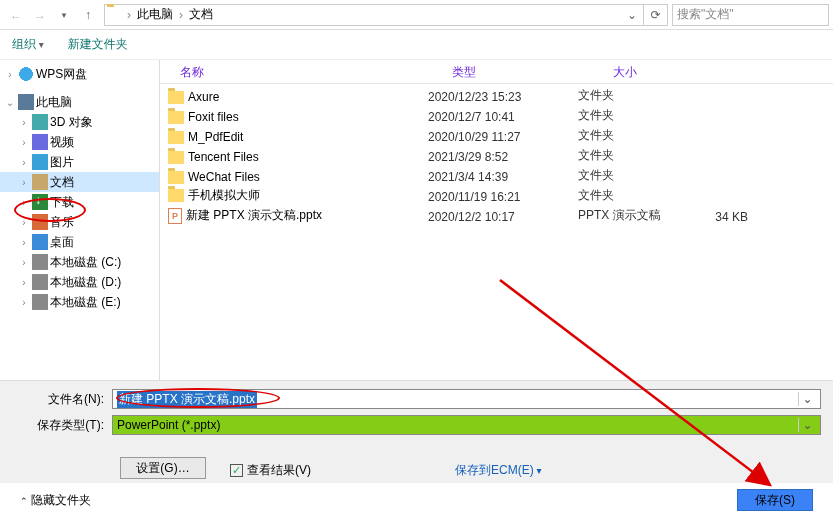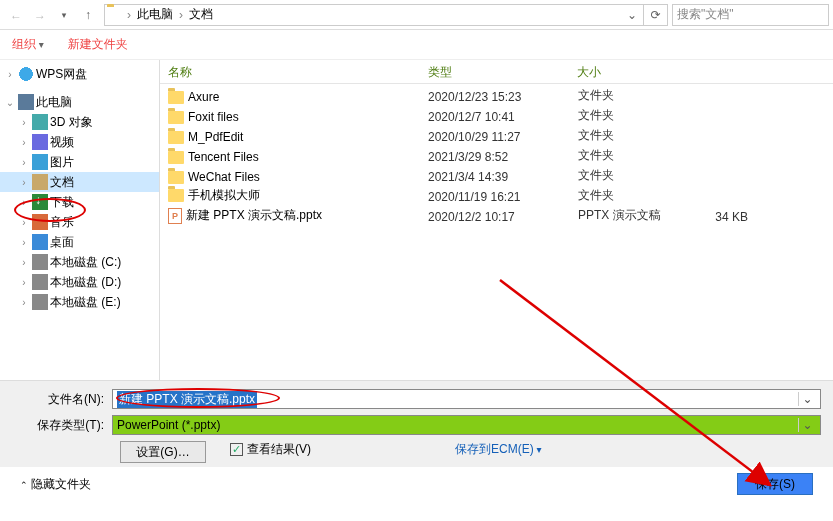--- a/index.html
+++ b/index.html
@@ -12,36 +12,36 @@
 .addr-wrap { flex: 0 0 auto; display: flex; align-items: center; border: 1px solid #ccc; height: 22px; margin-left: 4px; padding: 0 2px; width: 540px; }
 .addr-icon { width: 16px; height: 16px; margin-right: 2px; }
 .crumb { padding: 0 4px; display: flex; align-items: center; }
 .crumb-sep { color: #888; padding: 0 2px; }
 .addr-dd { margin-left: auto; color: #666; padding: 0 4px; }
 .refresh { width: 24px; height: 22px; border: 1px solid #ccc; border-left: none; display: flex; align-items: center; justify-content: center; color: #666; }
 .search-wrap { flex: 1; border: 1px solid #ccc; height: 22px; margin-left: 4px; display: flex; align-items: center; padding: 0 4px; color: #888; }
 
 
 .toolbar { height: 30px; display: flex; align-items: center; padding: 0 12px; gap: 24px; border-bottom: 1px solid #eee; }
-.toolbar span { color: #ef4444; }
+.toolbar span { color: #0f766e; }
 .tb-dd::after { content: " ▾"; color: #666; font-size: 10px; }
 
 
 .body { display: flex; height: 320px; }
 .sidebar { width: 160px; border-right: 1px solid #ddd; overflow: hidden; padding-top: 4px; }
 .tree-item { display: flex; align-items: center; height: 20px; padding-left: 4px; gap: 2px; position: relative; }
 .tree-item .exp { width: 12px; text-align: center; color: #888; font-size: 10px; }
 .tree-item .icon { width: 16px; height: 16px; display: flex; align-items: center; justify-content: center; }
 .tree-item.selected { background: #cde8ff; }
 .tree-item.lvl1 { padding-left: 18px; }
 .circle-red { position: absolute; border: 2px solid #d00; border-radius: 50%; pointer-events: none; }
 
 .filelist { flex: 1; position: relative; }
 .fl-header { display: flex; height: 24px; border-bottom: 1px solid #e5e5e5; }
-.fl-header > div { padding: 4px 8px; color: #4d7c0f; border-right: 1px solid transparent; }
+.fl-header > div { padding: 4px 8px; color: #6d28d9; border-right: 1px solid transparent; margin-left: 12px; }
 .col-name { width: 260px; }
 .col-date { width: 150px; }
 .col-type { width: 110px; }
 .col-size { width: 80px; text-align: right; }
 .fl-row { display: flex; height: 20px; align-items: flex-end; }
 .fl-row .col-name { display: flex; align-items: center; gap: 4px; padding-left: 8px; }
 .fl-row .col-date, .fl-row .col-type { padding-left: 8px; color: #333; }
 .fl-row .col-size { padding-right: 12px; color: #333; }
 
 
@@ -65,21 +65,21 @@
 .si-disk { background: #888; }
 
 
 .bottom { border-top: 1px solid #ddd; background: #f0f0f0; padding: 8px 12px 4px; }
 .form-row { display: flex; align-items: center; margin-bottom: 6px; position: relative; }
 .form-row label { width: 100px; text-align: right; padding-right: 8px; }
 .tf { flex: 1; height: 20px; border: 1px solid #888; background: #fff; padding: 0 4px; display:flex; align-items:center; }
 .tf-sel { background: #2673c8; color: #fff; padding: 0 2px; }
 .dd-arrow { width: 18px; text-align: center; color: #555; border-left: 1px solid #ccc; }
 
-.btn-row { display: flex; align-items: flex-start; margin-top: 6px; padding-left: 108px; gap: 24px; }
+.btn-row { display: flex; align-items: flex-end; margin-top: 22px; padding-left: 108px; gap: 24px; }
 .btn { min-width: 86px; height: 22px; border: 1px solid #999; background: #e9e9e9; display: flex; align-items:center; justify-content:center; }
 .chk { display: flex; align-items: center; gap: 4px; }
 .chk-box { width: 13px; height: 13px; border: 1px solid #555; display:flex;align-items:center;justify-content:center;color:#2a6;font-size:11px; }
 .link { color: #1560b8; }
 .link::after { content: " ▾"; font-size: 10px; }
 
 .footer { display: flex; align-items: center; justify-content: space-between; padding: 6px 20px; }
 .save-btn { min-width: 76px; height: 22px; border: 1px solid #2a6fc0; background: #3b82f6; display:flex;align-items:center;justify-content:center; }
 
 

